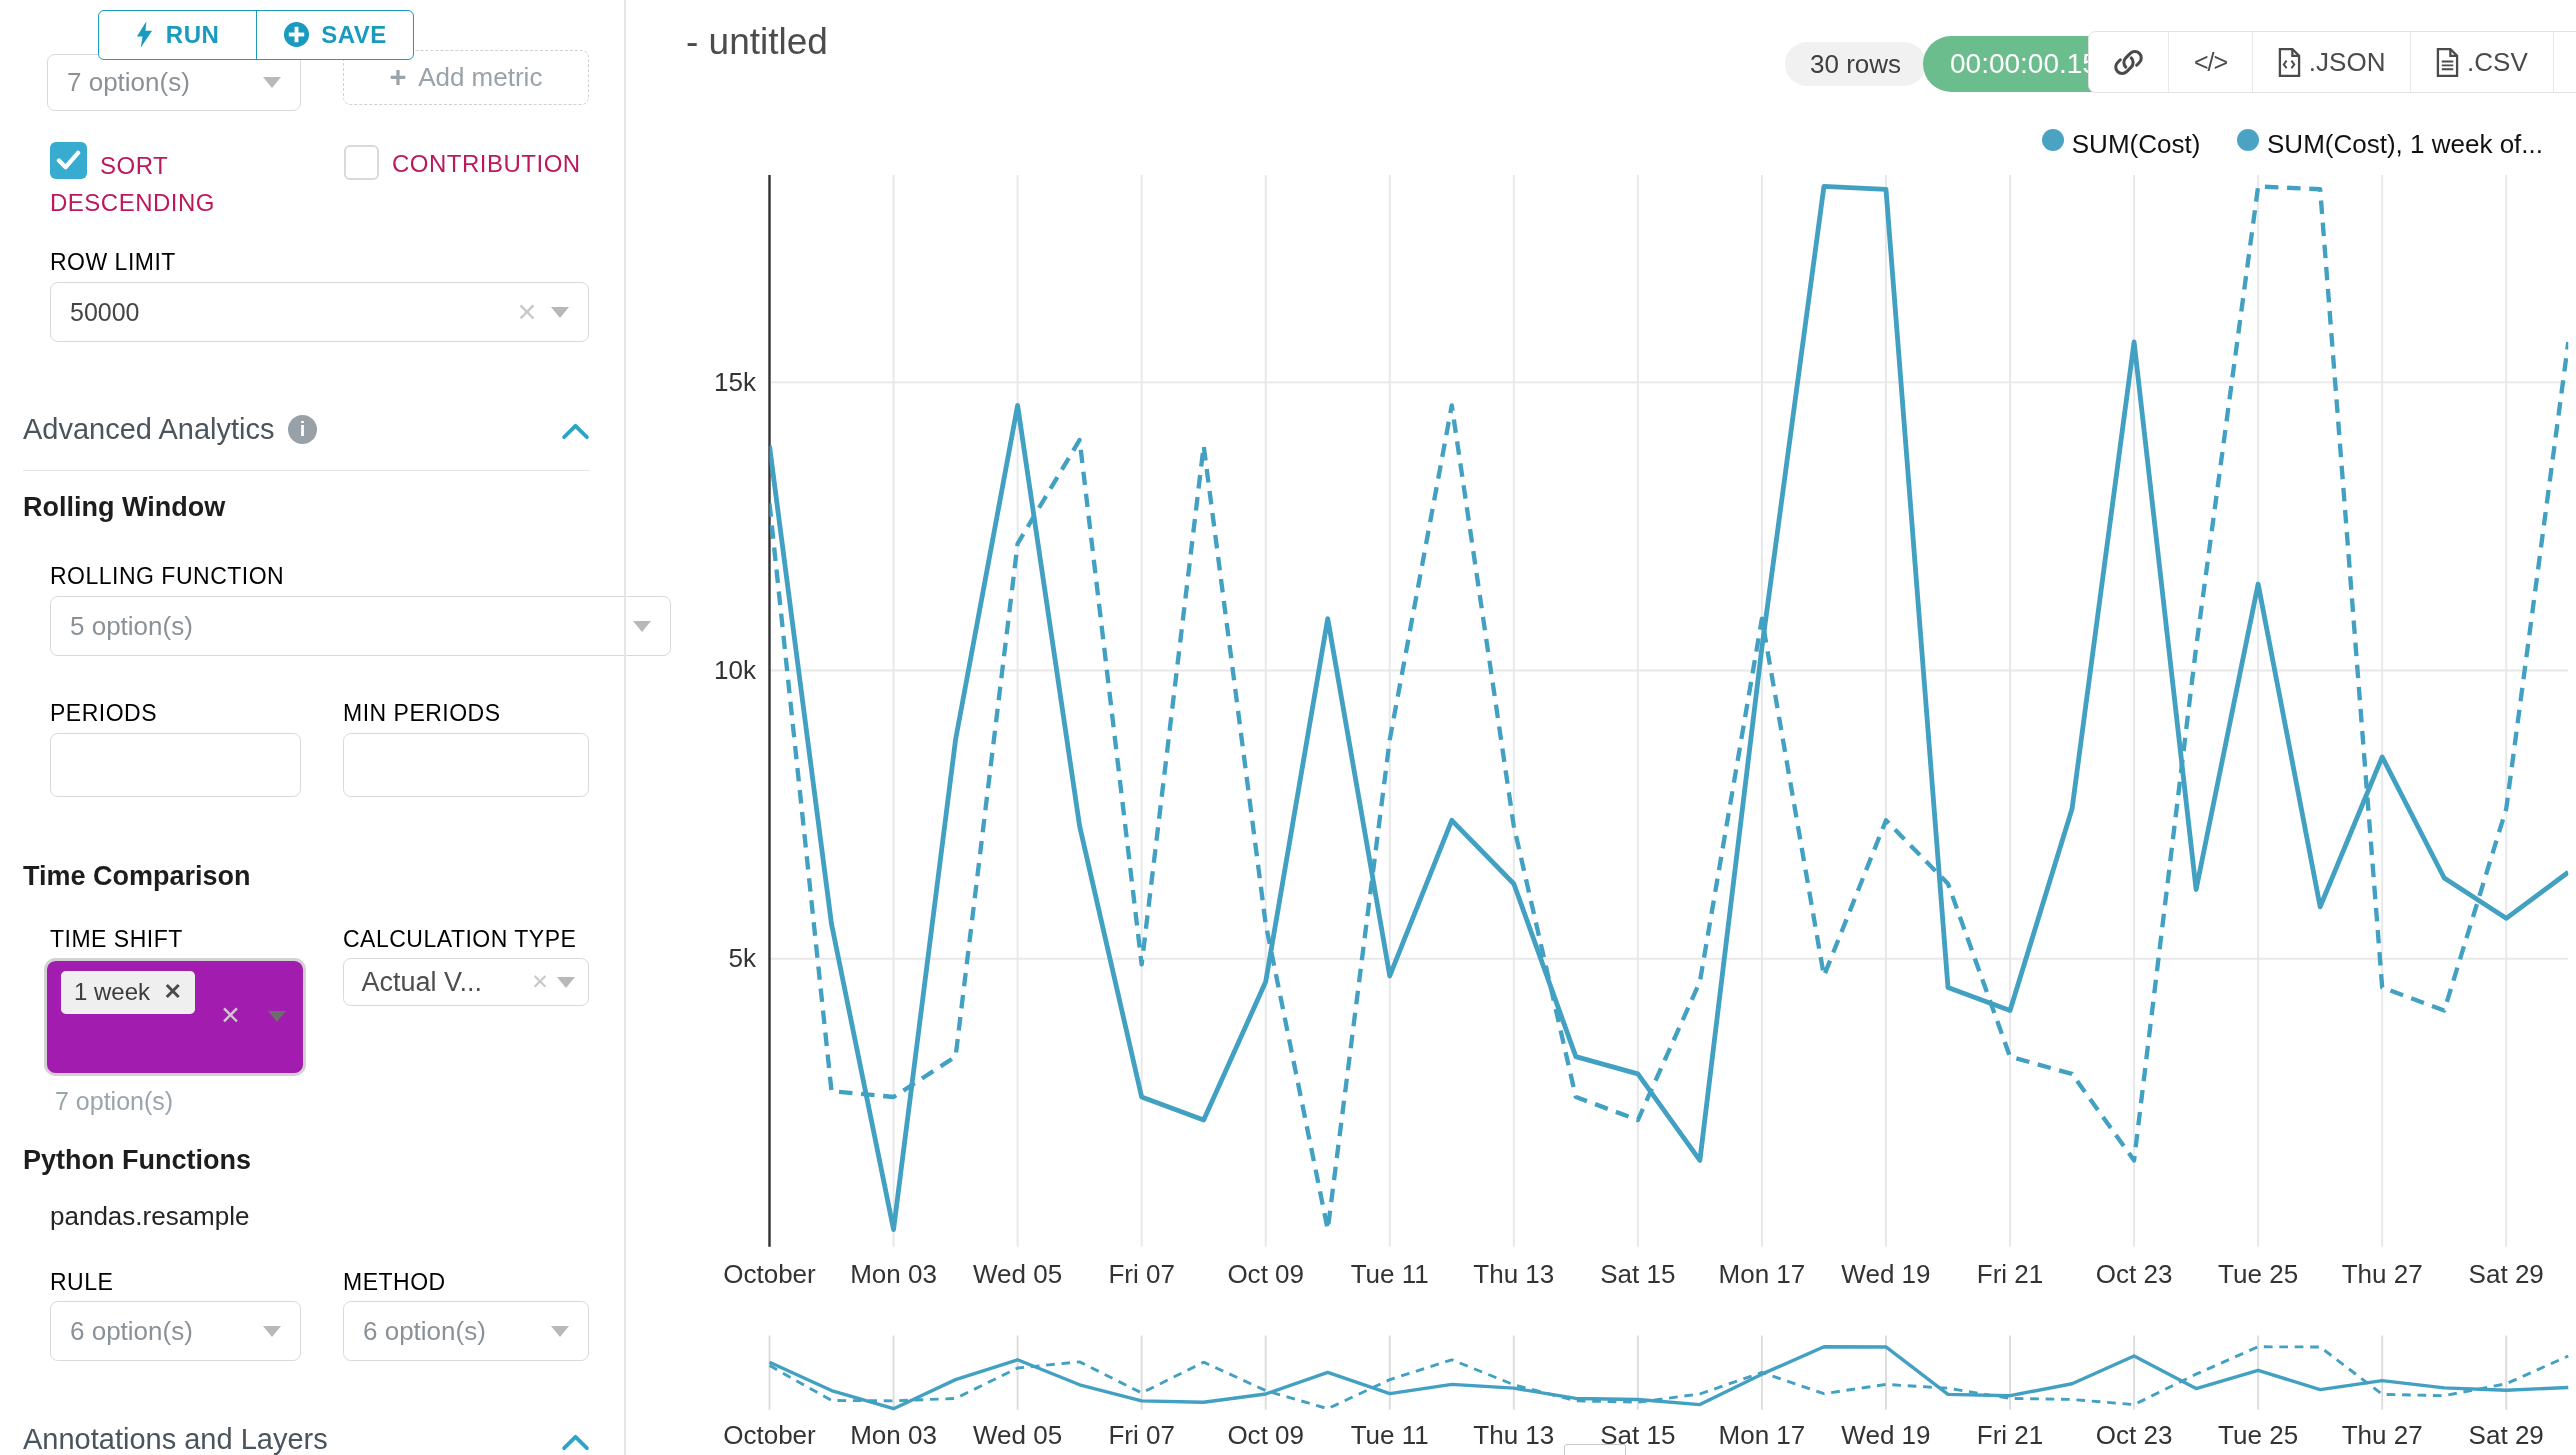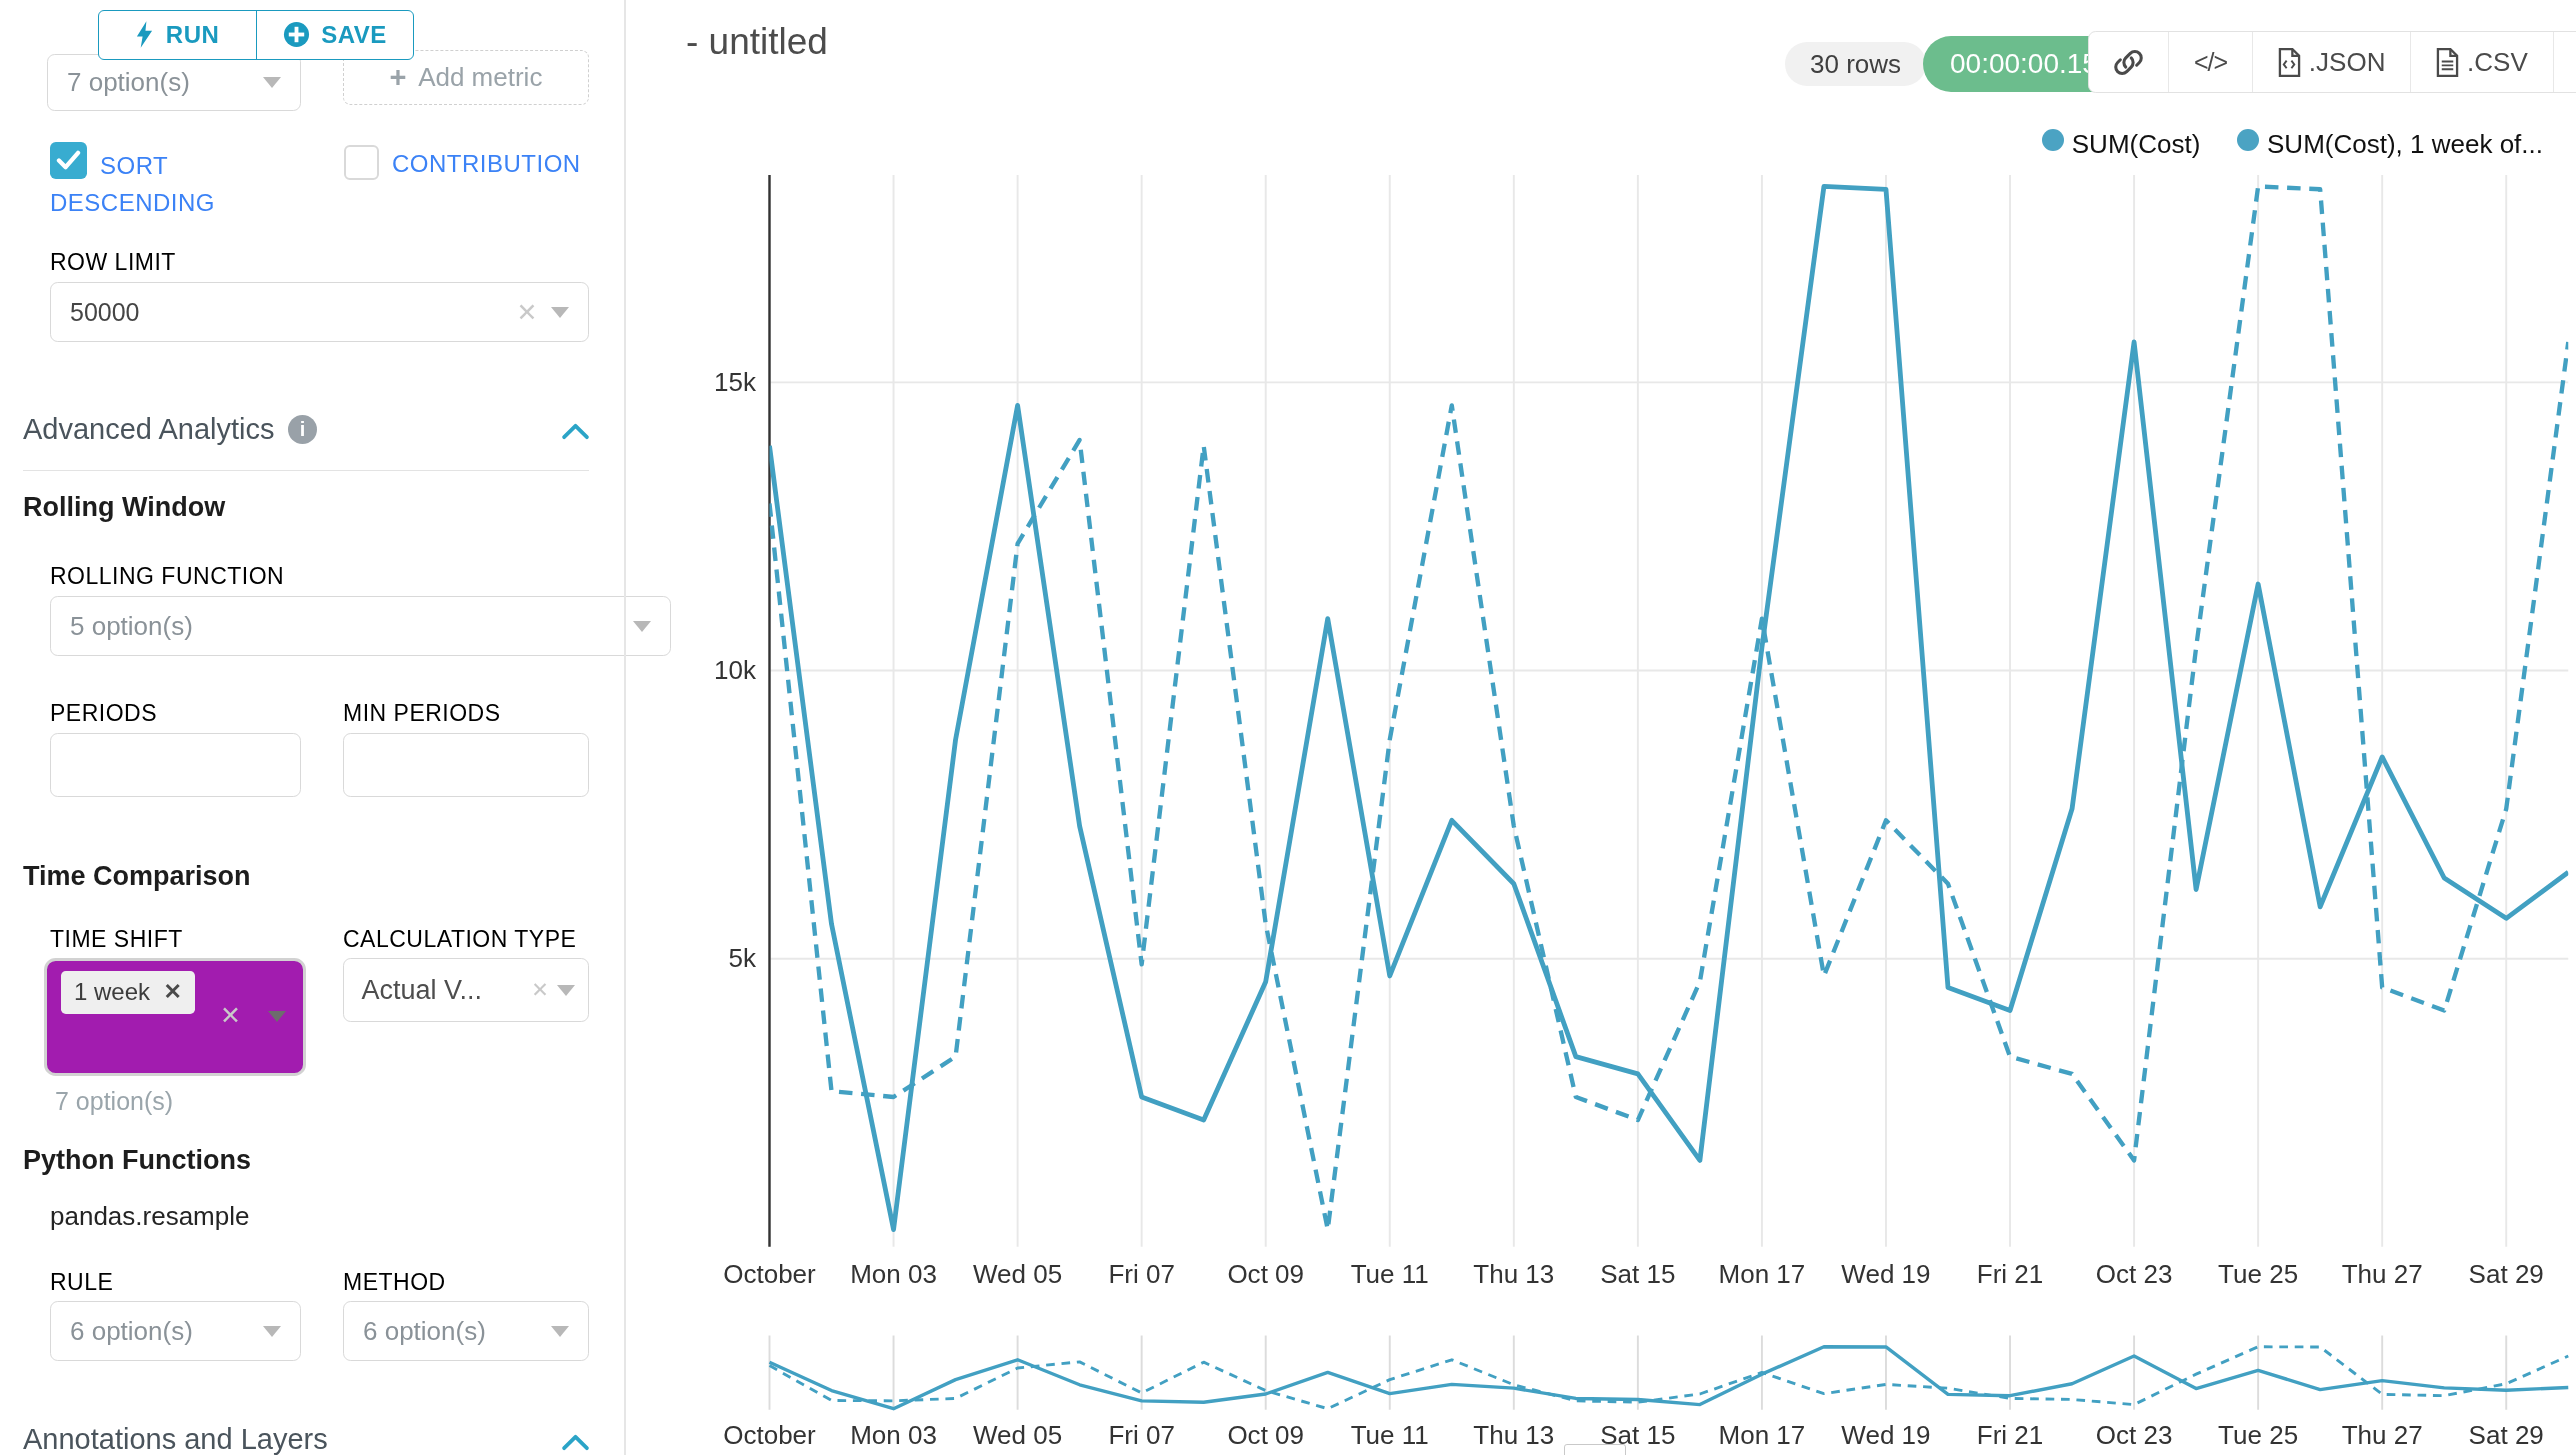--- a/index.html
+++ b/index.html
@@ -23,21 +23,21 @@
     border-right:9.6px solid transparent; border-top:11.6px solid #b8b8b8; margin-left:13.5px; }
   .clear-x { color:#c9c9c9; font-size:25px; margin-left:11.6px; }
   .ctl-label { font-size:23px; color:#000000; letter-spacing:0.5px; }
   .subhead { font-size:27px; font-weight:bold; color:#1d1d1d; }
   .sect-head { font-size:29px; color:#4a545c; display:flex; align-items:center; gap:13.5px; }
   .info-dot { width:29px; height:29px; border-radius:50%; background:#99a1a8; color:#fff;
     font-size:20px; font-weight:bold; display:inline-flex; align-items:center; justify-content:center; }
   .checkbox-on { width:37px; height:37px; border-radius:5.8px; background:#38acd0; display:flex;
     align-items:center; justify-content:center; }
   .checkbox-off { width:35px; height:35px; border-radius:5.8px; background:#fff; border:2.9px solid #d9d9d9; }
-  .cb-label { font-size:24px; color:#3b82f6; letter-spacing:0.5px; }
+  .cb-label { font-size:24px; color:#be185d; letter-spacing:0.5px; }
   .input-box { border:1.9px solid #d9d9d9; border-radius:7.7px; background:#fff; }
   .tag { background:#efefef; border-radius:4.8px; display:inline-flex; align-items:center;
     gap:13.5px; font-size:24px; color:#3c3c3c; padding:7.7px 13.5px; }
   .tag .x { font-weight:bold; color:#4a4a4a; font-size:22px; }
   .hdivider { height:1px; background:#e3e3e3; }
 
   
   #chart-title { left:686px; top:21px; font-size:37px; color:#4c4c4c; }
   #rows-pill { left:1785px; top:42px; height:44px; border-radius:22px; background:#f1f1f1;
     color:#3f3f3f; font-size:26px; display:flex; align-items:center; padding:15px 25px; }
@@ -137,21 +137,21 @@
     <span class="tag" style="position:absolute; left:13.5px; top:9.6px;">
       <span>1 week</span>
       <span class="x">✕</span>
     </span>
     <span class="clear-x" style="position:absolute; right:62px; top:40px;">✕</span>
     <span class="caret-down" style="position:absolute; right:17.4px; top:50px; border-top-color:#6d6d6d;"></span>
   </div>
   <span class="abs" style="left:55px; top:1087px; font-size:25px; color:#9aa5ab;">7 option(s)</span>
 
   <span class="abs ctl-label" style="left:343px; top:926px;">CALCULATION TYPE</span>
-  <div class="abs select-box" style="left:343px; top:958px; width:246px; height:64px; padding:0 13.5px 0 17.4px;">
+  <div class="abs select-box" style="left:343px; top:958px; width:246px; height:48px; padding:0 13.5px 0 17.4px;">
     <span class="grow" style="color:#4e4e4e; font-size:27px;">Actual V...</span>
     <span class="clear-x" style="font-size:21px; margin-left:5.8px;">✕</span>
     <span class="caret-down" style="margin-left:7.7px;"></span>
   </div>
 
   <div class="abs subhead" style="left:23px; top:1145px;">Python Functions</div>
   <div class="abs" style="left:50px; top:1201px; font-size:26px; color:#242424;">pandas.resample</div>
 
   <span class="abs ctl-label" style="left:50px; top:1269px;">RULE</span>
   <div class="abs select-box" style="left:50px; top:1301px; width:251px; height:60px;">

